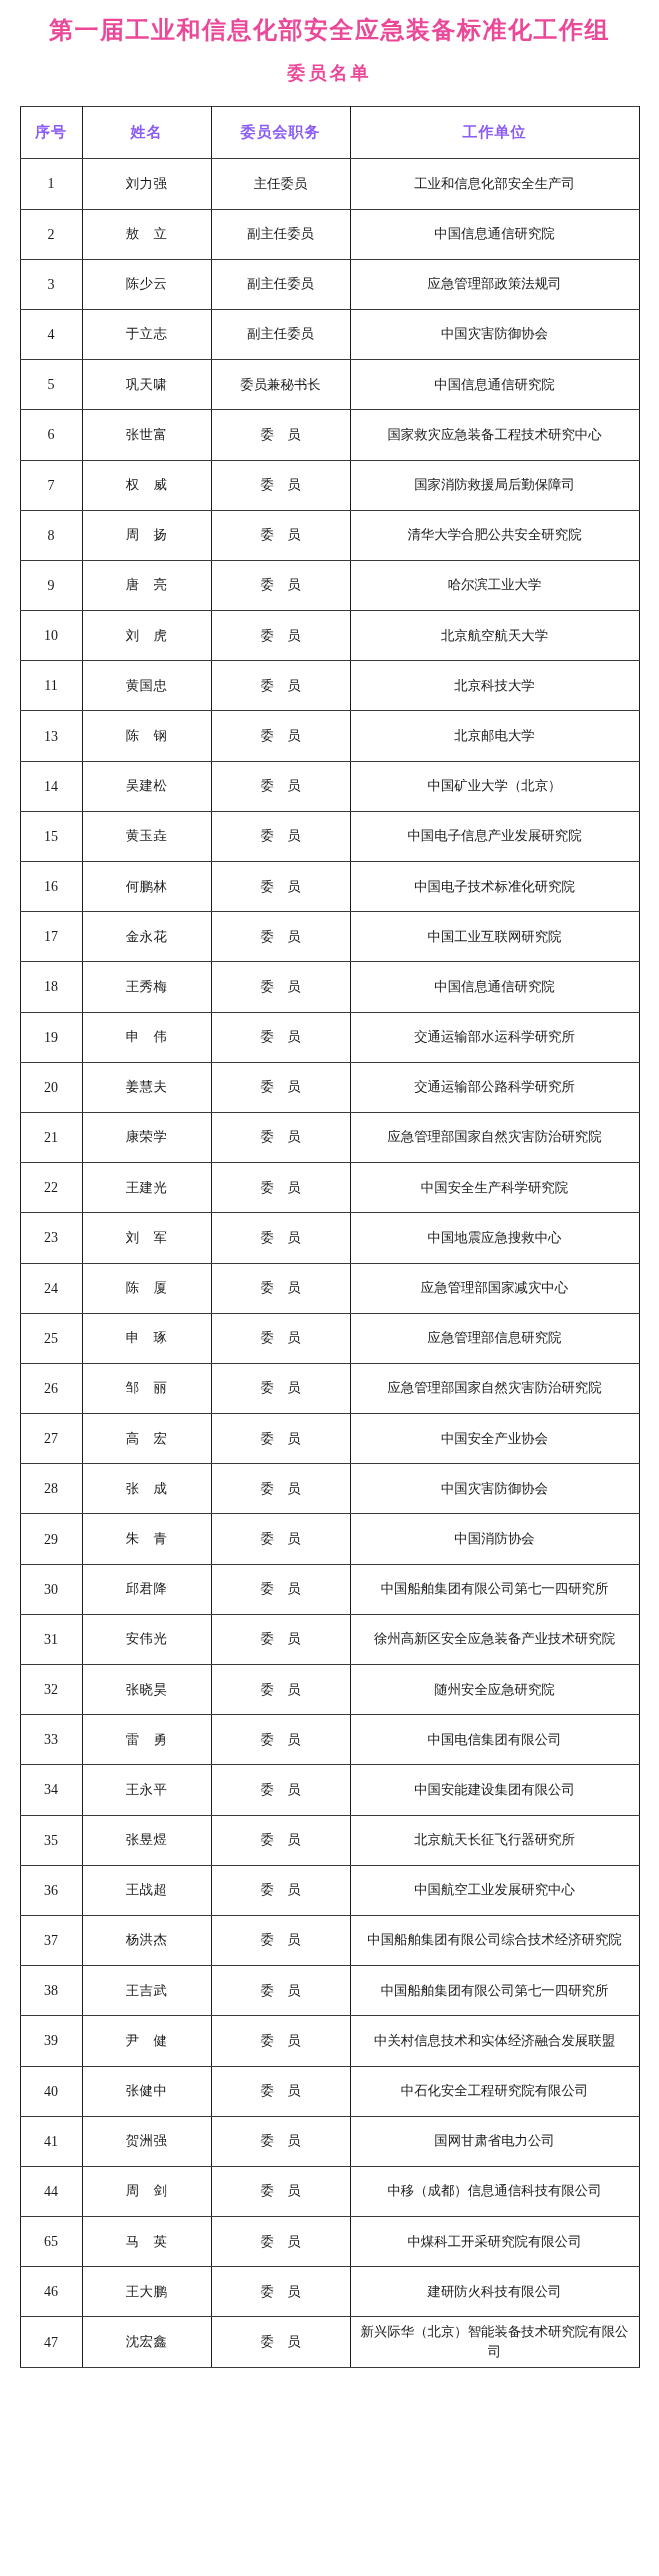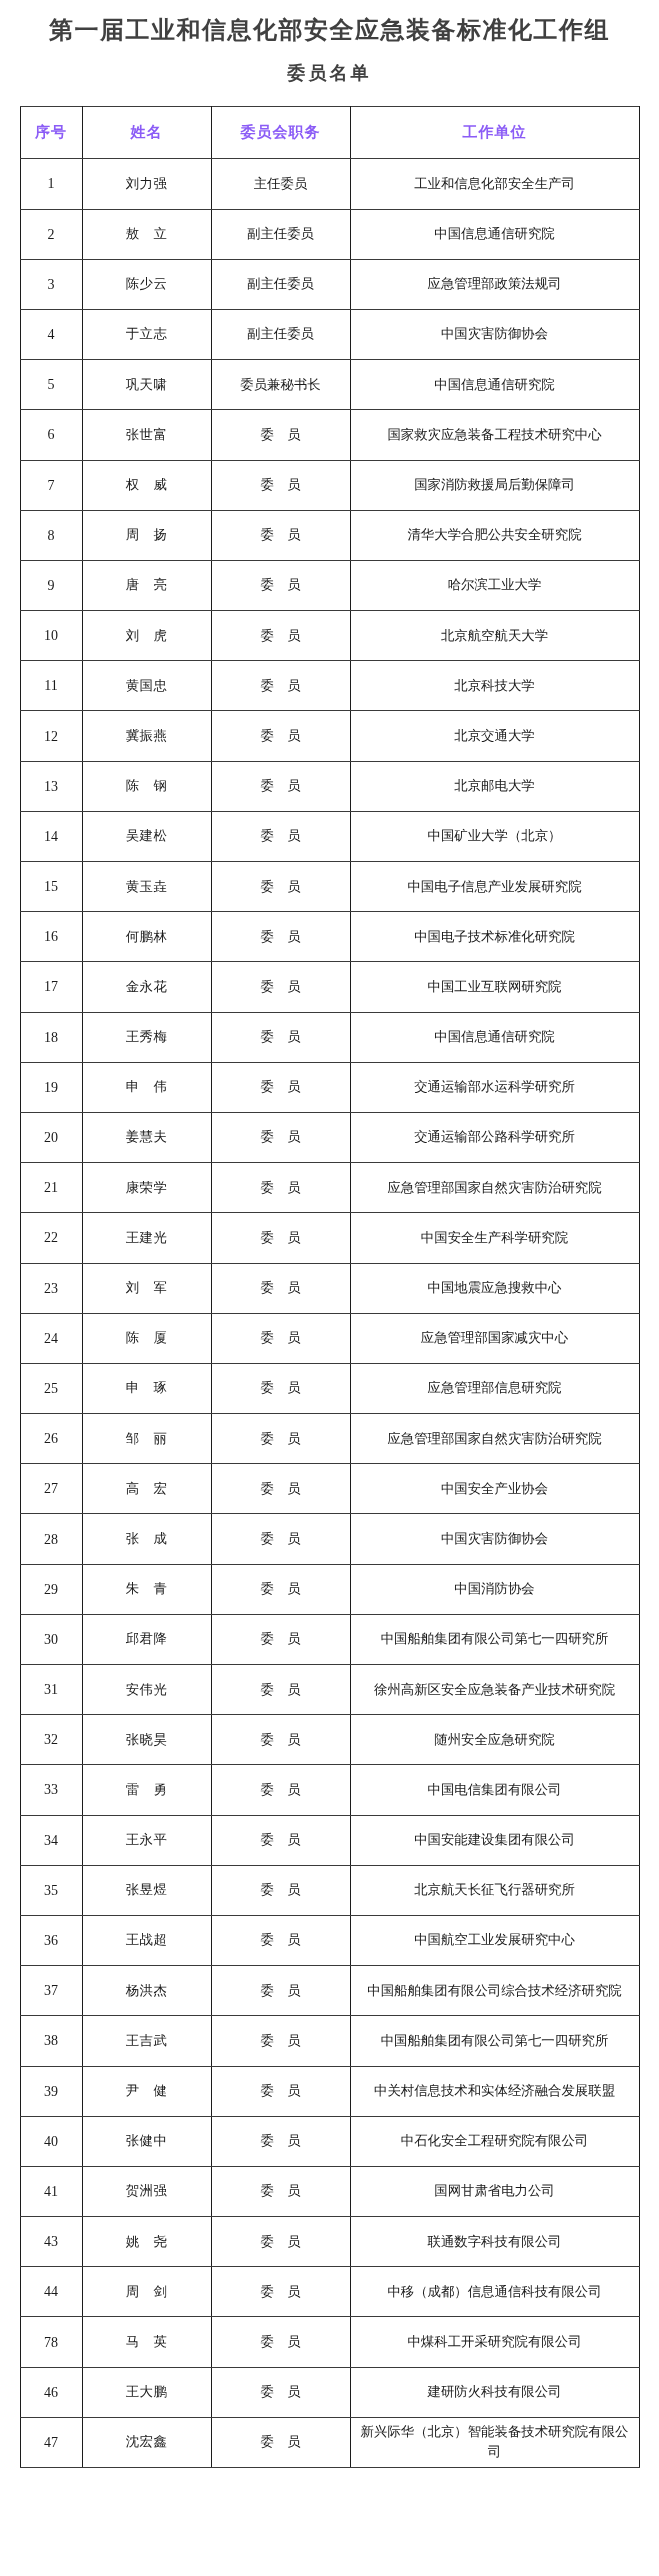--- a/index.html
+++ b/index.html
@@ -8,21 +8,21 @@
     min-height:3767px;
     background:#ffffff;
     color:#000;
     font-family:"Liberation Serif","DejaVu Serif",serif;
   }
   .page{width:659px;}
   .title-line{
     text-align:center;
     font-family:"Liberation Sans","DejaVu Sans",sans-serif;
     font-weight:900;
-    color:#404040;
+    color:#ec4899;
   }
   .title-line.l1{
     font-size:24px;
     letter-spacing:1.5px;
     padding:15.5px 14.4px 0 14.4px;
     line-height:1.15;
   }
   .title-line.l2{
     font-size:18px;
     letter-spacing:3.1px;
@@ -150,26 +150,20 @@
           <td class="cell-pos">委　员</td>
           <td class="cell-unit">北京航空航天大学</td>
         </tr>
         <tr>
           <td class="cell-no">11</td>
           <td class="cell-name">黄国忠</td>
           <td class="cell-pos">委　员</td>
           <td class="cell-unit">北京科技大学</td>
         </tr>
         <tr>
-          <td class="cell-no">12</td>
-          <td class="cell-name">冀振燕</td>
-          <td class="cell-pos">委　员</td>
-          <td class="cell-unit">北京交通大学</td>
-        </tr>
-        <tr>
           <td class="cell-no">13</td>
           <td class="cell-name">陈　钢</td>
           <td class="cell-pos">委　员</td>
           <td class="cell-unit">北京邮电大学</td>
         </tr>
         <tr>
           <td class="cell-no">14</td>
           <td class="cell-name">吴建松</td>
           <td class="cell-pos">委　员</td>
           <td class="cell-unit">中国矿业大学（北京）</td>
@@ -330,33 +324,27 @@
           <td class="cell-pos">委　员</td>
           <td class="cell-unit">中石化安全工程研究院有限公司</td>
         </tr>
         <tr>
           <td class="cell-no">41</td>
           <td class="cell-name">贺洲强</td>
           <td class="cell-pos">委　员</td>
           <td class="cell-unit">国网甘肃省电力公司</td>
         </tr>
         <tr>
-          <td class="cell-no">43</td>
-          <td class="cell-name">姚　尧</td>
-          <td class="cell-pos">委　员</td>
-          <td class="cell-unit">联通数字科技有限公司</td>
-        </tr>
-        <tr>
           <td class="cell-no">44</td>
           <td class="cell-name">周　剑</td>
           <td class="cell-pos">委　员</td>
           <td class="cell-unit">中移（成都）信息通信科技有限公司</td>
         </tr>
         <tr>
-          <td class="cell-no">78</td>
+          <td class="cell-no">65</td>
           <td class="cell-name">马　英</td>
           <td class="cell-pos">委　员</td>
           <td class="cell-unit">中煤科工开采研究院有限公司</td>
         </tr>
         <tr>
           <td class="cell-no">46</td>
           <td class="cell-name">王大鹏</td>
           <td class="cell-pos">委　员</td>
           <td class="cell-unit">建研防火科技有限公司</td>
         </tr>

